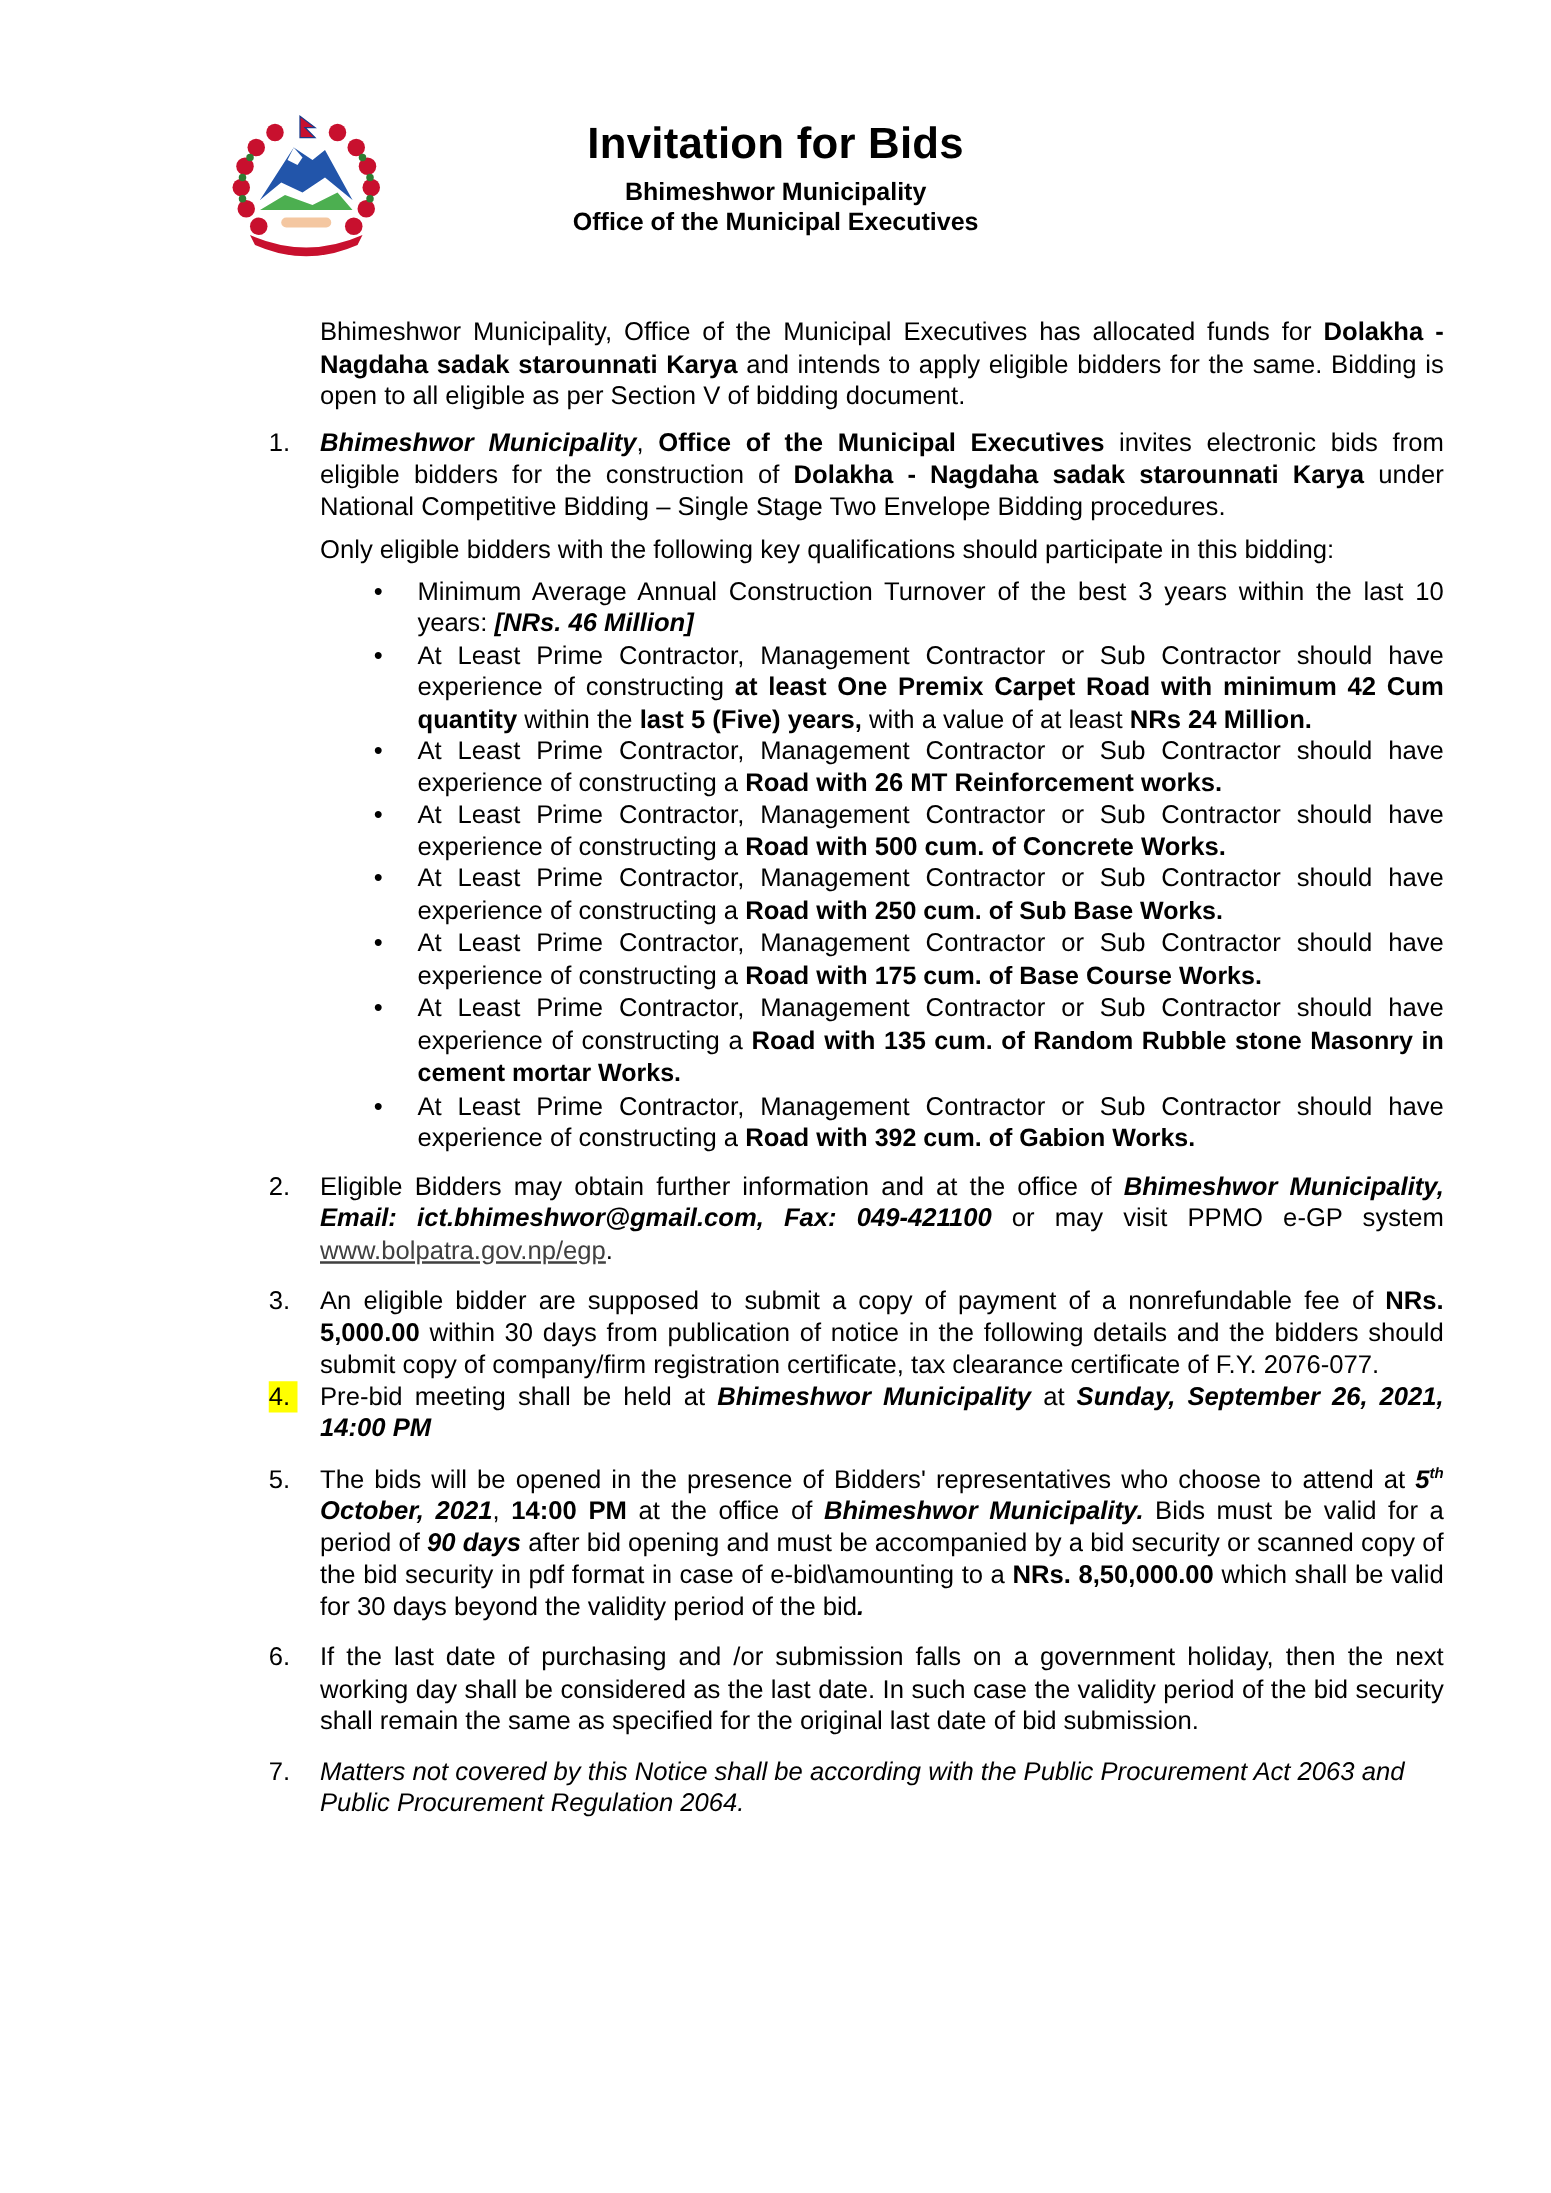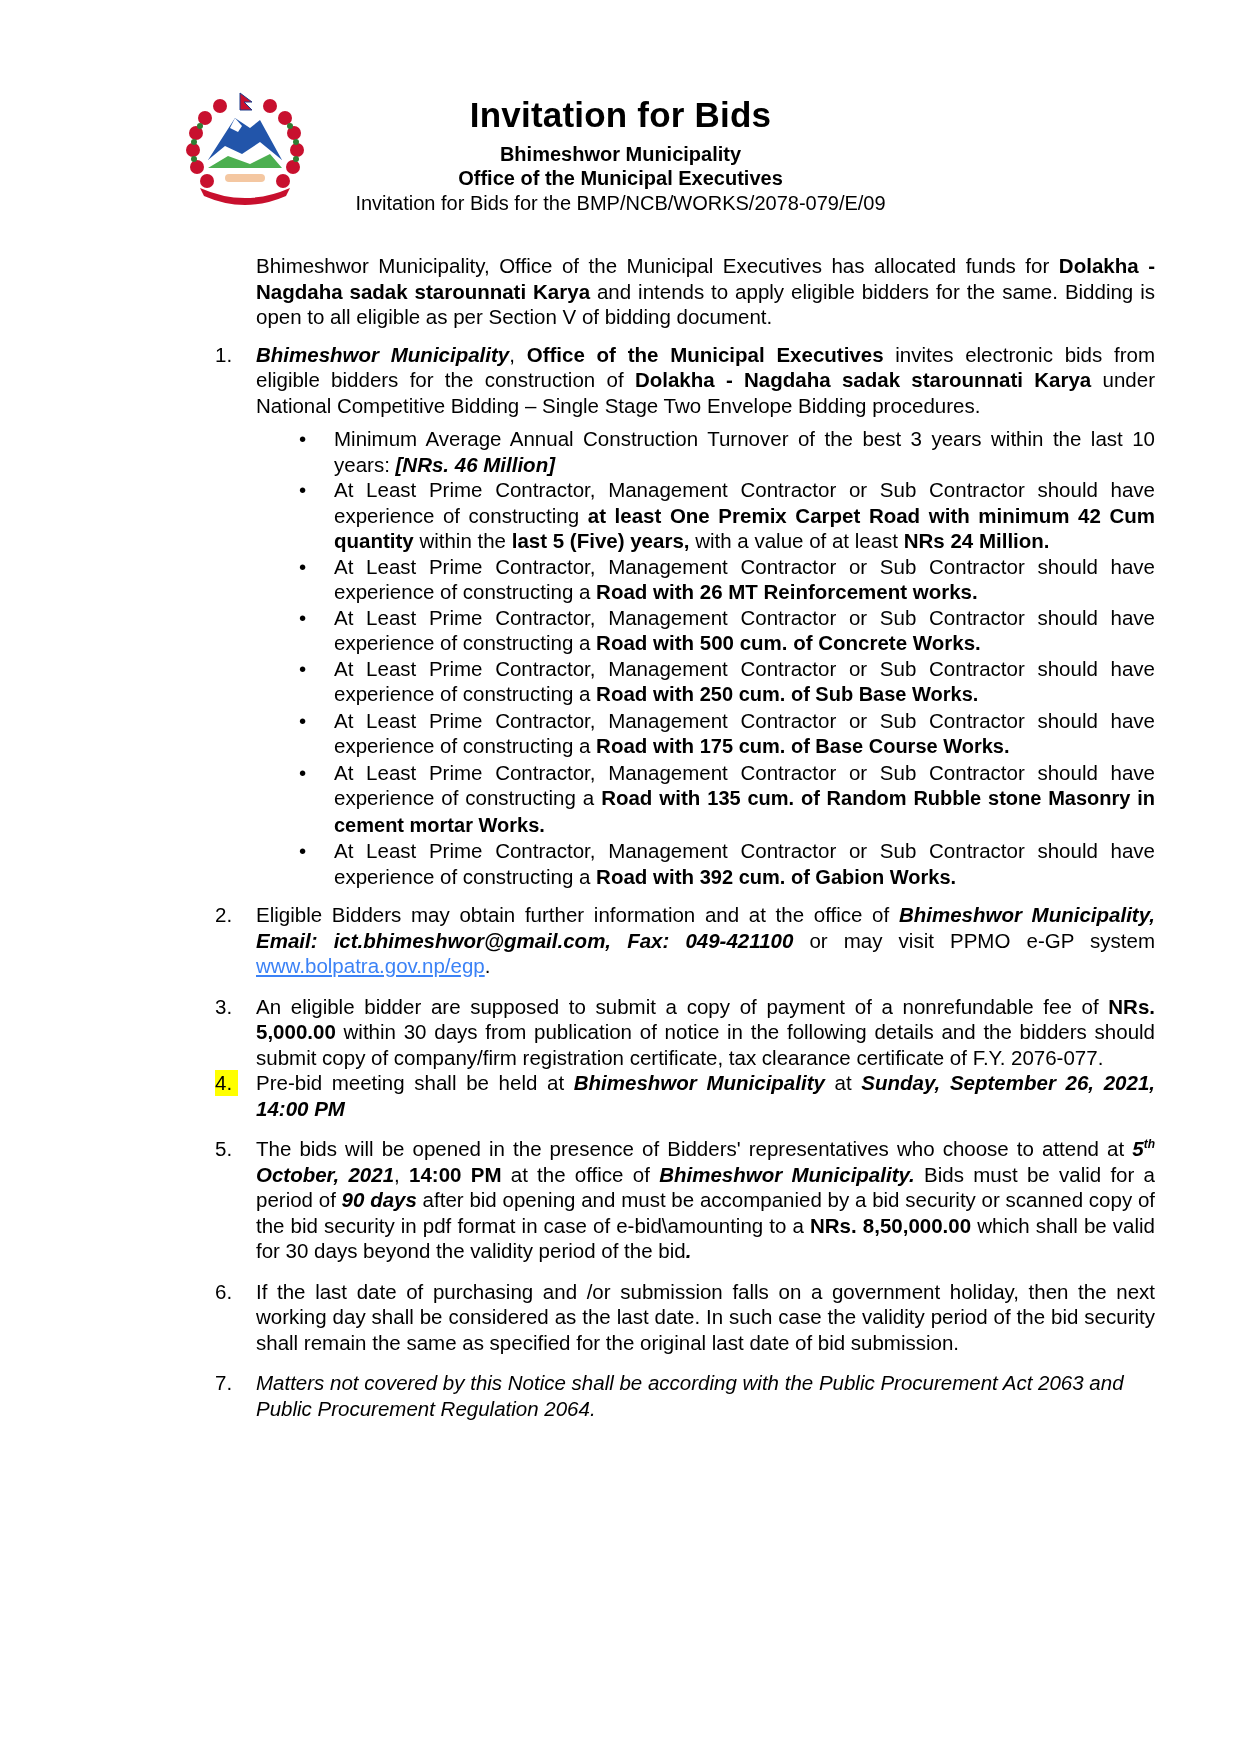--- a/index.html
+++ b/index.html
@@ -16,21 +16,21 @@
   .num { position:relative; padding-left:41px; }
   .num .n { position:absolute; left:0; top:0; }
   .num .n.hl { background:#ffff00; padding:0 6px 0 0; }
   ul.bul { list-style:none; margin:8px 0 0 41px; padding:0; }
   ul.bul li { position:relative; padding-left:37px; text-align:justify; }
   ul.bul li .dot { position:absolute; left:2px; top:0; }
   .gap8 { margin-top:9px; }
   .gap12 { margin-top:12px; }
   .gap14 { margin-top:15px; }
   .sm { font-size:20px; }
-  a.lnk { color:#3b82f6; text-decoration:underline; }
+  a.lnk { color:#404040; text-decoration:underline; }
   sup { font-size:12px; line-height:0; }
 </style>
 </head>
 <body>
 
 <div class="page">
 
   <svg class="emblem" viewBox="0 0 130 120">
     <circle cx="65" cy="62" r="52" fill="#fff"></circle>
     <g fill="#c8102e">
@@ -60,31 +60,31 @@
     <polygon points="28,72 45,58 62,66 80,54 102,72" fill="#fff"></polygon>
     <polygon points="28,80 48,68 70,76 90,66 102,80" fill="#4caf50"></polygon>
     <polygon points="60,5 60,22 72,22 64,14 72,14" fill="#c8102e" stroke="#1a3a8a" stroke-width="1"></polygon>
     <rect x="45" y="86" width="40" height="8" rx="4" fill="#f4c7a1"></rect>
     <path d="M20 100 Q65 120 110 100 L106 108 Q65 126 24 108 Z" fill="#c8102e"></path>
   </svg>
 
   <div class="title">Invitation for Bids</div>
   <div class="hdr b" style="top:143px;">Bhimeshwor Municipality</div>
   <div class="hdr b" style="top:167px;">Office of the Municipal Executives</div>
-  <div class="hdr" style="top:192px;">Invitation for Bids for the BMP/NCB/WORKS/2078-079/E/09</div>
 
   <div class="body">
 
     <p class="p ind" style="margin-top:-28px;">
       <span>Bhimeshwor Municipality, Office of the Municipal Executives has allocated funds for </span><b>Dolakha - Nagdaha sadak starounnati  Karya</b><span> and intends to apply eligible bidders for the same. Bidding is open to all eligible as per Section V of bidding document.</span>
     </p>
 
     <div class="num gap12">
       <span class="n">1.</span>
       <p class="p"><b><i>Bhimeshwor Municipality</i></b><span>, </span><b>Office of the Municipal Executives</b><span> invites electronic bids from eligible bidders for the construction of </span><b>Dolakha - Nagdaha sadak starounnati  Karya</b><span> under National Competitive Bidding – Single Stage Two Envelope Bidding procedures.</span></p>
+      <p class="p gap8">Only eligible bidders with the following key qualifications should participate in this bidding:</p>
       <ul class="bul">
         <li><span class="dot">•</span><span>Minimum Average Annual Construction Turnover of the best 3 years within the last 10 years: </span><b><i>[NRs. 46 Million]</i></b></li>
         <li><span class="dot">•</span><span>At Least Prime Contractor, Management Contractor or Sub Contractor should have experience of constructing </span><b>at least One Premix Carpet Road with minimum 42 Cum quantity</b><span> within the </span><b>last 5 (Five) years,</b><span> with a value of at least </span><b>NRs 24 Million.</b></li>
         <li><span class="dot">•</span><span>At Least Prime Contractor, Management Contractor or Sub Contractor should have experience of constructing </span><span>a </span><b>Road with </b><b>26 MT Reinforcement works.</b></li>
         <li><span class="dot">•</span><span>At Least Prime Contractor, Management Contractor or Sub Contractor should have experience of constructing </span><span>a </span><b>Road with </b><b>500 cum. of Concrete Works.</b></li>
         <li><span class="dot">•</span><span>At Least Prime Contractor, Management Contractor or Sub Contractor should have experience of constructing </span><span>a </span><b>Road with </b><b class="sm">250 cum. of Sub Base Works.</b></li>
         <li><span class="dot">•</span><span>At Least Prime Contractor, Management Contractor or Sub Contractor should have experience of constructing </span><span>a </span><b>Road with </b><b class="sm">175 cum. of Base Course Works.</b></li>
         <li><span class="dot">•</span><span>At Least Prime Contractor, Management Contractor or Sub Contractor should have experience of constructing </span><span>a </span><b>Road with </b><b class="sm">135 cum. of Random Rubble stone Masonry in cement mortar Works.</b></li>
         <li><span class="dot">•</span><span>At Least Prime Contractor, Management Contractor or Sub Contractor should have experience of constructing </span><span>a </span><b>Road with </b><b class="sm">392 cum. of Gabion Works.</b></li>
       </ul>

